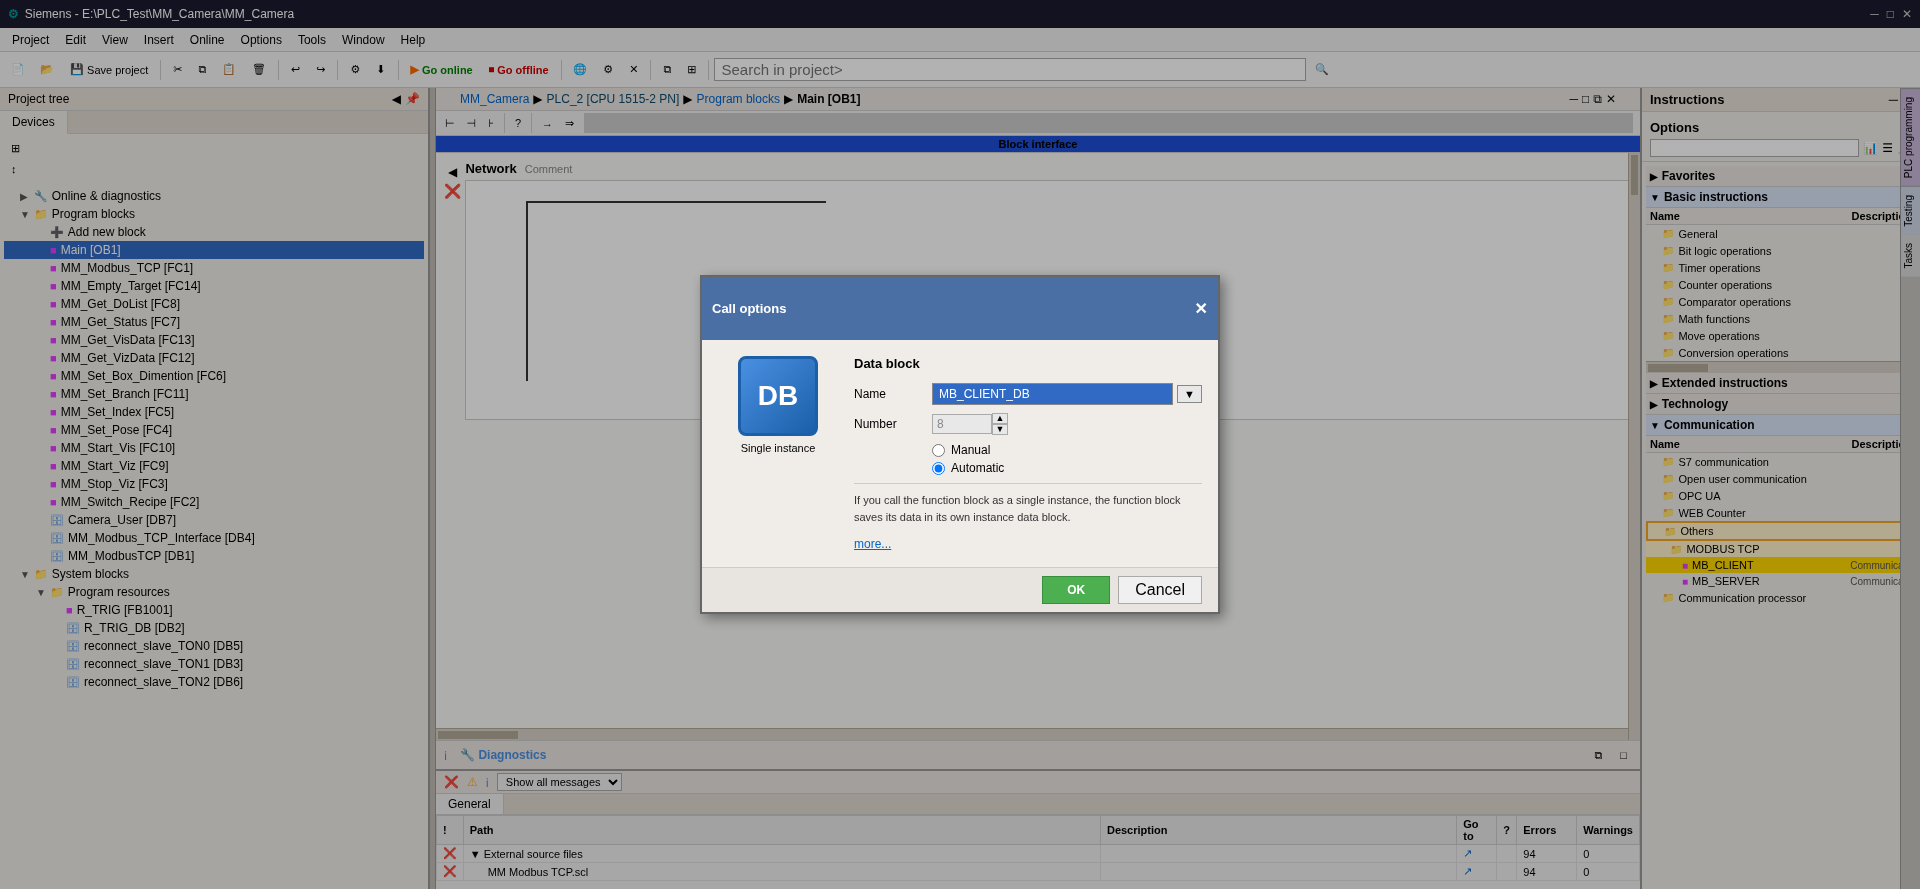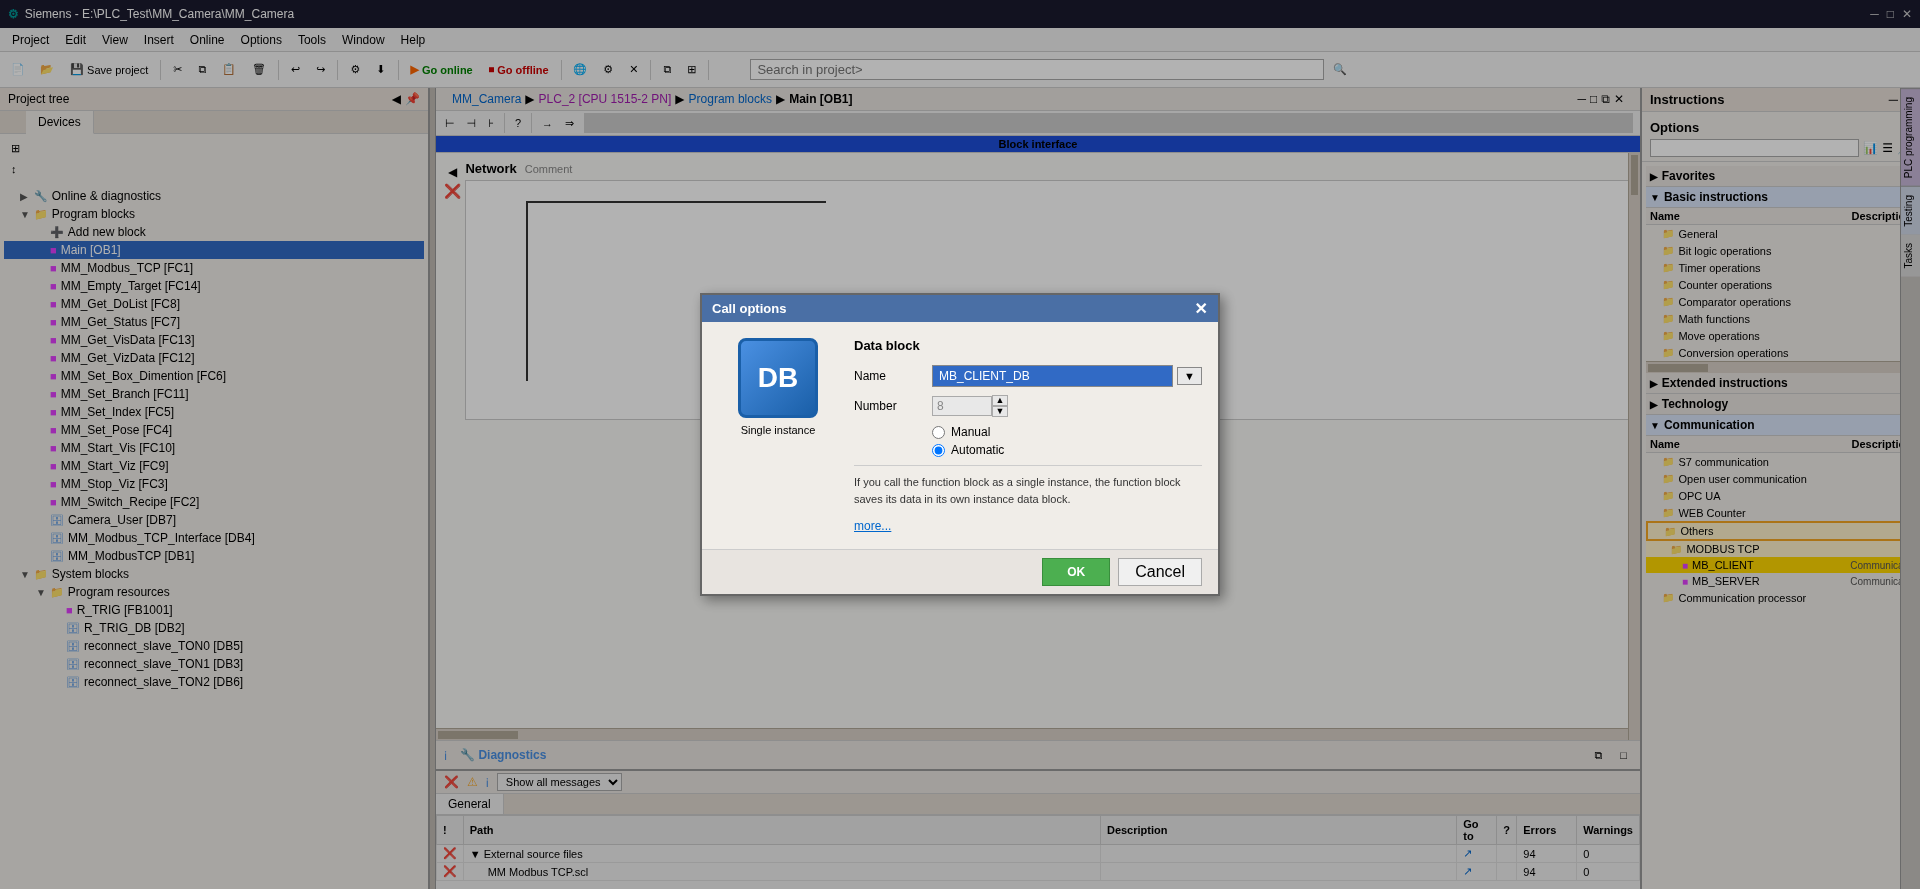--- a/index.html
+++ b/index.html
@@ -12,43 +12,43 @@
     
     #menu-bar { background: #f0f0f0; height: 24px; display: flex; align-items: center; padding: 0 4px; border-bottom: 1px solid #ccc; }
     #menu-bar span { padding: 2px 8px; cursor: pointer; font-size: 12px; }
     
     
     #toolbar { background: #f5f5f5; height: 36px; display: flex; align-items: center; padding: 0 4px; border-bottom: 1px solid #ccc; gap: 2px; }
     .toolbar-btn { background: none; border: 1px solid transparent; padding: 3px 6px; cursor: pointer; font-size: 11px; display: flex; align-items: center; gap: 3px; }
     .toolbar-sep { width: 1px; height: 20px; background: #ccc; margin: 0 3px; }
     .go-online { color: #008000; font-weight: bold; }
     .go-offline { color: #cc0000; font-weight: bold; }
-    #search-box { border: 1px solid #aaa; padding: 2px 6px; font-size: 13px; width: 180px; background: white; margin-left: 36px; }
+    #search-box { border: 1px solid #aaa; padding: 2px 6px; font-size: 15px; width: 180px; background: white; }
     
     
     #main-layout { display: flex; height: calc(889px - 28px - 24px - 36px); }
     
     
     #sidebar { width: 430px; background: #f0ede8; border-right: 2px solid #999; display: flex; flex-direction: column; }
     #sidebar-header { background: #e8e0d8; padding: 4px 8px; border-bottom: 1px solid #ccc; display: flex; align-items: center; justify-content: space-between; }
     #sidebar-tabs { display: flex; border-bottom: 1px solid #ccc; background: #e0d8d0; }
-    #sidebar-tabs .tab { padding: 4px 12px; border-right: 1px solid #ccc; cursor: pointer; font-size: 12px; margin-left: 26px; }
+    #sidebar-tabs .tab { padding: 4px 12px; border-right: 1px solid #ccc; cursor: pointer; font-size: 12px; }
     #sidebar-tabs .tab.active { background: #f0ede8; border-bottom: 1px solid #f0ede8; margin-bottom: -1px; }
     #sidebar-content { flex: 1; overflow-y: auto; padding: 4px; }
     .tree-item { display: flex; align-items: center; gap: 4px; padding: 2px 4px; cursor: pointer; font-size: 12px; }
     .indent-1 { padding-left: 16px; }
     .indent-2 { padding-left: 32px; }
     .indent-3 { padding-left: 48px; }
     .tree-arrow { font-size: 10px; color: #555; width: 10px; }
     .item-icon { font-size: 11px; }
     .icon-folder { color: #f5a623; }
     
     
     #center { flex: 1; display: flex; flex-direction: column; background: #f8f8f8; }
-    #breadcrumb { background: #e8e4e0; padding: 4px 16px; border-bottom: 1px solid #ccc; font-size: 12px; display: flex; align-items: center; }
+    #breadcrumb { background: #e8e4e0; padding: 4px 24px; border-bottom: 1px solid #ccc; font-size: 12px; display: flex; align-items: center; }
     #block-toolbar { background: #f0f0f0; padding: 2px 4px; border-bottom: 1px solid #ccc; display: flex; align-items: center; gap: 2px; flex-wrap: wrap; }
     .block-btn { border: 1px solid transparent; background: none; padding: 2px 4px; cursor: pointer; font-size: 11px; }
     #editor-area { flex: 1; background: white; position: relative; overflow: hidden; }
     #bottom-panel { height: 120px; border-top: 2px solid #999; background: #f0f0f0; display: flex; flex-direction: column; }
     #bottom-tabs { display: flex; border-bottom: 1px solid #ccc; background: #e0d8d0; }
     #bottom-tabs .tab { padding: 3px 12px; border-right: 1px solid #ccc; cursor: pointer; font-size: 12px; }
     #bottom-tabs .tab.active { background: #f0f0f0; }
     #bottom-table { width: 100%; border-collapse: collapse; font-size: 11px; }
     #bottom-table th { background: #e8e8e8; border: 1px solid #ccc; padding: 2px 6px; text-align: left; font-weight: bold; }
     #bottom-table td { border: 1px solid #ddd; padding: 2px 6px; }
@@ -69,21 +69,21 @@
     #options-search { width: 100%; border: 1px solid #aaa; padding: 2px 6px; font-size: 11px; background: white; }
     
     
     .instr-table-header { display: flex; padding: 2px 4px; font-size: 11px; font-weight: bold; border-bottom: 1px solid #ccc; background: #ebe7e3; }
     .instr-col-name { flex: 1; }
     .instr-col-desc { flex: 1; text-align: right; }
     
     
     #modal-overlay { position: fixed; top: 0; left: 0; width: 100%; height: 100%; background: rgba(0,0,0,0.3); z-index: 100; display: flex; align-items: center; justify-content: center; }
     #modal { background: #f0ede8; border: 2px solid #666; width: 520px; font-size: 12px; box-shadow: 4px 4px 12px rgba(0,0,0,0.4); }
-    #modal-title { background: #4a6fa5; color: white; padding: 4px 10px; display: flex; justify-content: space-between; align-items: center; font-size: 13px; font-weight: bold; }
+    #modal-title { background: #4a6fa5; color: white; padding: 22px 10px; display: flex; justify-content: space-between; align-items: center; font-size: 13px; font-weight: bold; }
     #modal-close { cursor: pointer; color: white; font-size: 16px; }
     #modal-body { padding: 16px; display: flex; gap: 16px; }
     #modal-left { width: 120px; display: flex; flex-direction: column; align-items: center; }
     .db-icon-large { width: 80px; height: 80px; background: linear-gradient(135deg, #4a90e2, #1a5fa8); border-radius: 8px; display: flex; align-items: center; justify-content: center; color: white; font-size: 24px; font-weight: bold; border: 3px solid #1a5fa8; }
     .db-icon-label { font-size: 11px; margin-top: 6px; text-align: center; }
     #modal-right { flex: 1; }
     .modal-section-title { font-weight: bold; font-size: 13px; margin-bottom: 12px; }
     .form-row { display: flex; align-items: center; margin-bottom: 8px; gap: 8px; }
     .form-label { width: 70px; font-size: 12px; }
     .form-input { flex: 1; border: 1px solid #aaa; padding: 3px 6px; font-size: 12px; background: #316ac5; color: white; }
@@ -343,21 +343,21 @@
   </div>
 
   <div style="width:6px; background:#c0bab4; cursor:ew-resize; border-right:1px solid #999;"></div>
 
   <div id="center">
 
     <div id="breadcrumb">
       <div style="display:flex; align-items:center; gap:4px; flex:1;">
         <span style="cursor:pointer; color:#0066cc;">MM_Camera</span>
         <span>▶</span>
-        <span style="cursor:pointer; color:#a21caf;">PLC_2 [CPU 1515-2 PN]</span>
+        <span style="cursor:pointer; color:#0c4a6e;">PLC_2 [CPU 1515-2 PN]</span>
         <span>▶</span>
         <span style="cursor:pointer; color:#0066cc;">Program blocks</span>
         <span>▶</span>
         <span style="font-weight:bold;">Main [OB1]</span>
       </div>
       <div style="display:flex; gap:4px;">
         <button style="background:none;border:none;cursor:pointer;font-size:12px;">─</button>
         <button style="background:none;border:none;cursor:pointer;font-size:12px;">□</button>
         <button style="background:none;border:none;cursor:pointer;font-size:12px;">⧉</button>
         <button style="background:none;border:none;cursor:pointer;font-size:12px;">✕</button>

